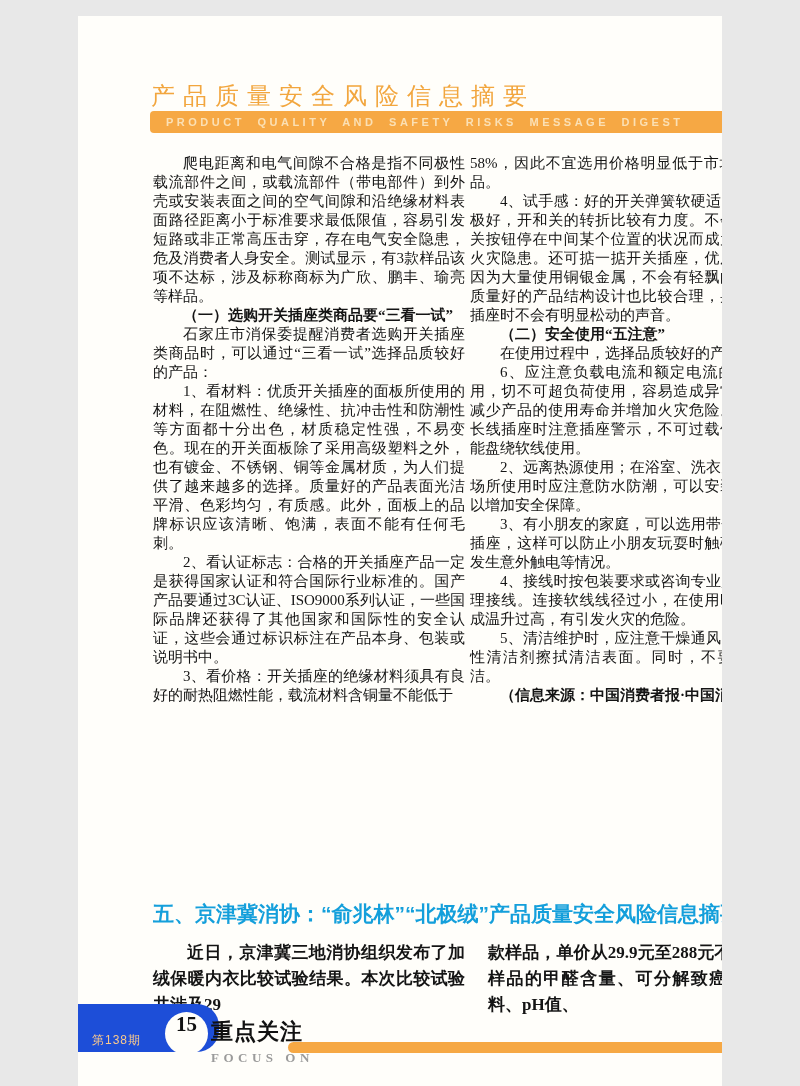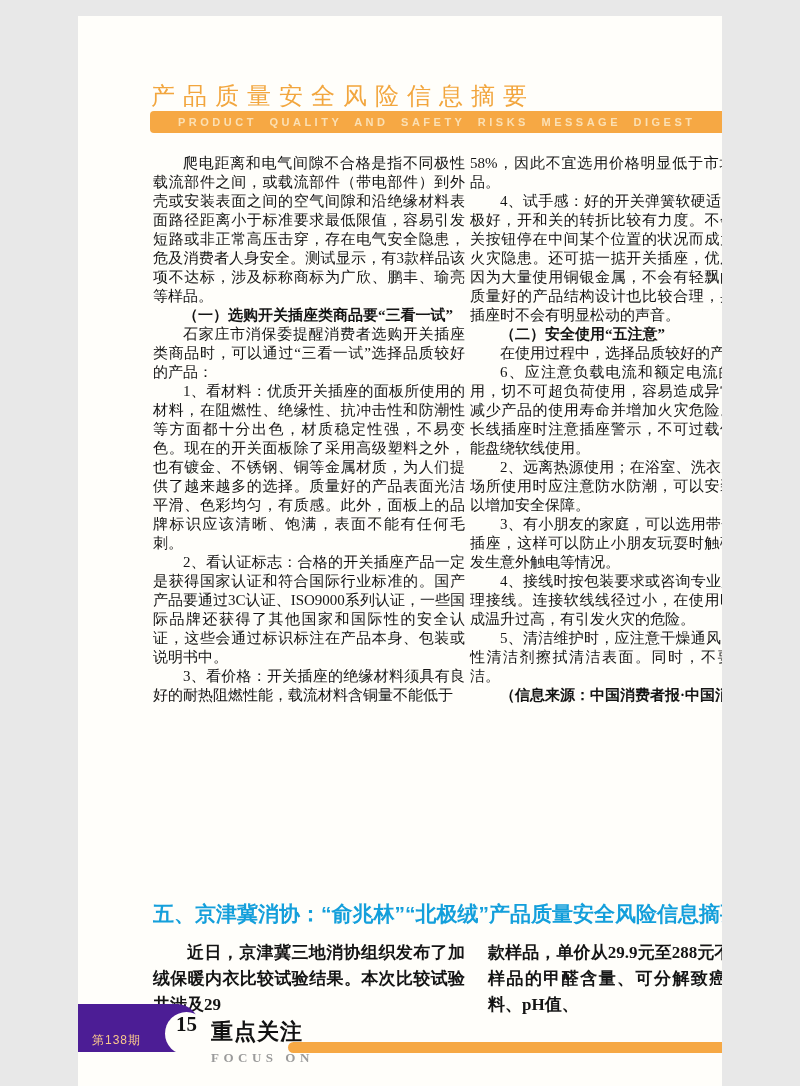--- a/index.html
+++ b/index.html
@@ -21,21 +21,21 @@
     color:#f2a63e;
     white-space:nowrap;
   }
   .masthead-bar{
     position:absolute;left:72px;top:95px;right:0;height:22px;
     background:#f6a844;
     border-radius:4px 0 0 4px;
   }
   .masthead-sub{
     display:block;
-    padding-left:28px;
+    padding-left:16px;
     font-family:"Liberation Sans","DejaVu Sans",sans-serif;
     font-size:11px;font-weight:bold;
     letter-spacing:3.5px;word-spacing:6px;
     line-height:22px;
     color:#fbe0b4;
     white-space:nowrap;overflow:hidden;
   }
   
   .bodycol{
     position:absolute;top:138px;
@@ -64,23 +64,24 @@
     font-weight:bold;
     text-align:justify;
   }
   .sec5-col.l{left:0;}
   .sec5-col.r{left:335px;}
   .sec5-col p{margin:0;}
   .sec5-col p.indent{text-indent:2em;}
   
   .foot-bar-left{
     position:absolute;left:0;top:988px;width:121px;height:48px;
-    background:#4c1d95;
+    background:#1d4ed8;
     border-radius:0 22px 22px 0;
     z-index:1;
+    padding-left:20px;
   }
   .foot-issue{
     position:absolute;left:14px;bottom:3px;
     font-family:"Liberation Sans","DejaVu Sans",sans-serif;
     font-size:12px;color:#fbca8c;
     letter-spacing:1px;
   }
   .foot-circle{
     position:absolute;left:87px;top:996px;width:43px;height:43px;
     background:#fffefa;border-radius:50%;

